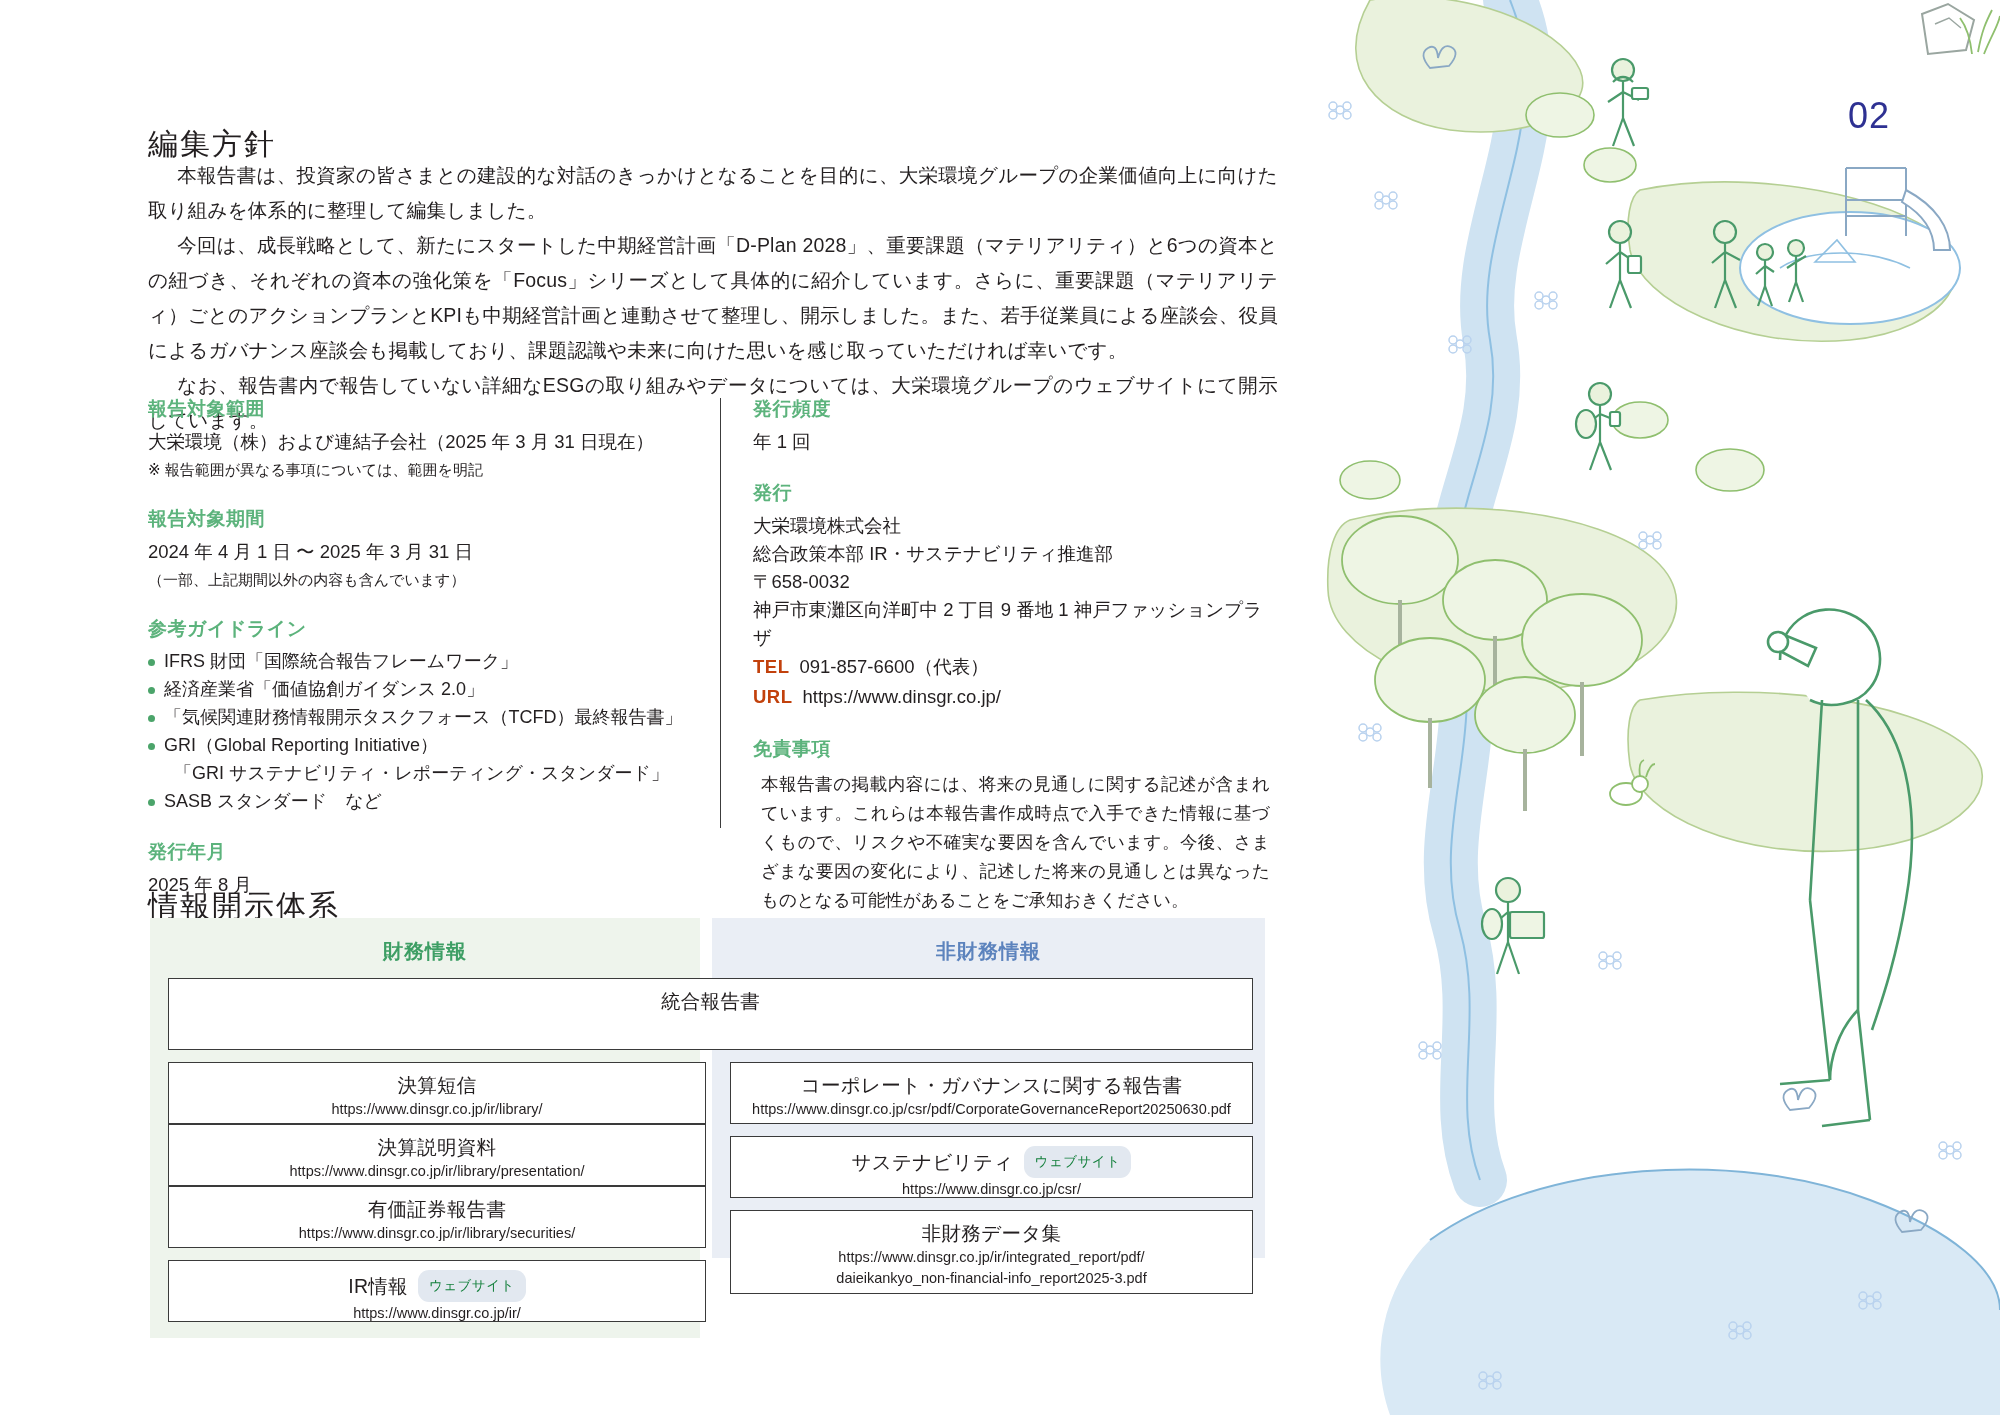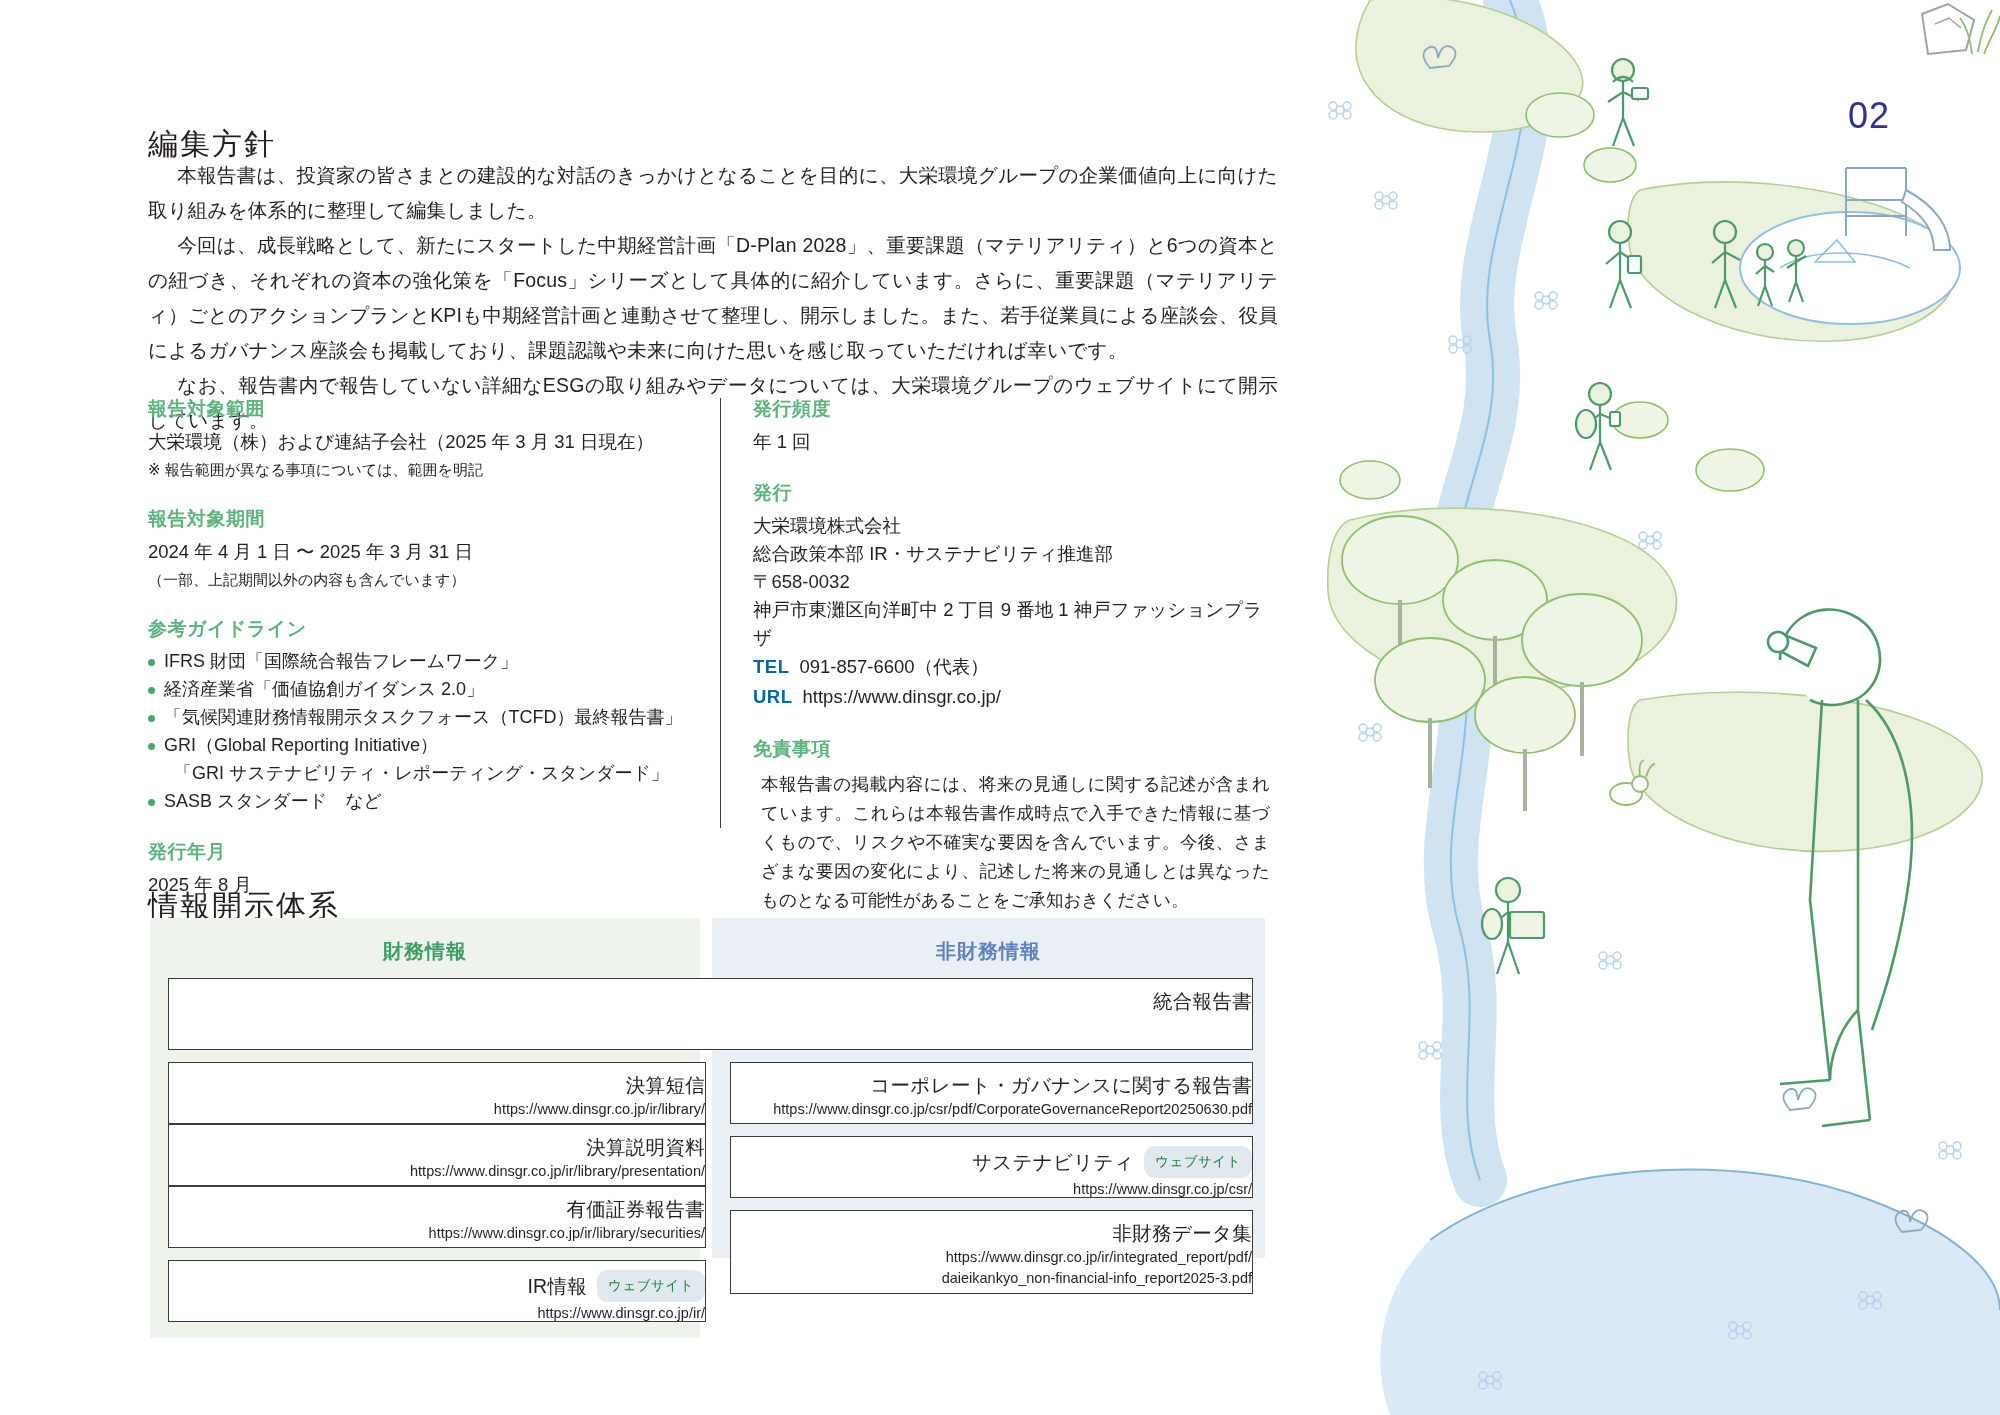--- a/index.html
+++ b/index.html
@@ -58,36 +58,36 @@
   .g-list li{
     font-size:18px;line-height:27px;position:relative;padding-left:16px;margin-bottom:1px;
   }
   .g-list li::before{
     content:"";position:absolute;left:0;top:11px;width:7px;height:7px;
     border-radius:50%;background:#4ba46a;
   }
   .g-list li.sub{padding-left:26px;}
   .g-list li.sub::before{display:none;}
   .kv{font-size:18.5px;line-height:30px;margin:0;}
-  .kv .k{color:#0369a1;font-weight:700;letter-spacing:.5px;}
+  .kv .k{color:#c2410c;font-weight:700;letter-spacing:.5px;}
   .kv .v{margin-left:10px;}
   .disclaimer{font-size:17.5px;line-height:29px;margin:8px;text-align:justify;}
   
   .discl{position:absolute;left:150px;top:918px;width:1115px;height:420px;}
   .panel{position:absolute;top:0;box-sizing:border-box;}
   .panel.fin{left:0;width:550px;height:420px;background:#eef4ec;}
   .panel.nonfin{left:562px;width:553px;height:340px;background:#eaeef5;}
   .panel-head{
     text-align:center;font-size:20px;font-weight:700;padding-top:20px;letter-spacing:1px;
   }
   .panel.fin .panel-head{color:#3d9e64;}
   .panel.nonfin .panel-head{color:#5c83bd;}
   .box{
     position:absolute;background:#ffffff;border:1px solid #3a3a3a;
-    box-sizing:border-box;text-align:right;
+    box-sizing:border-box;text-align:center;
   }
   .box .bt{font-size:19.5px;line-height:26px;margin-top:9px;letter-spacing:.3px;}
   .box .bu{font-size:14.5px;line-height:20px;color:#231f20;margin-top:1px;}
   .tagweb{
     display:inline-block;background:#e2e8f0;border-radius:11px;
     font-size:13.5px;padding:3px 11px;margin-left:10px;vertical-align:3px;
     color:#15803d;letter-spacing:.5px;
   }
   
   #bx-integrated{left:18px;top:60px;width:1085px;height:72px;}

